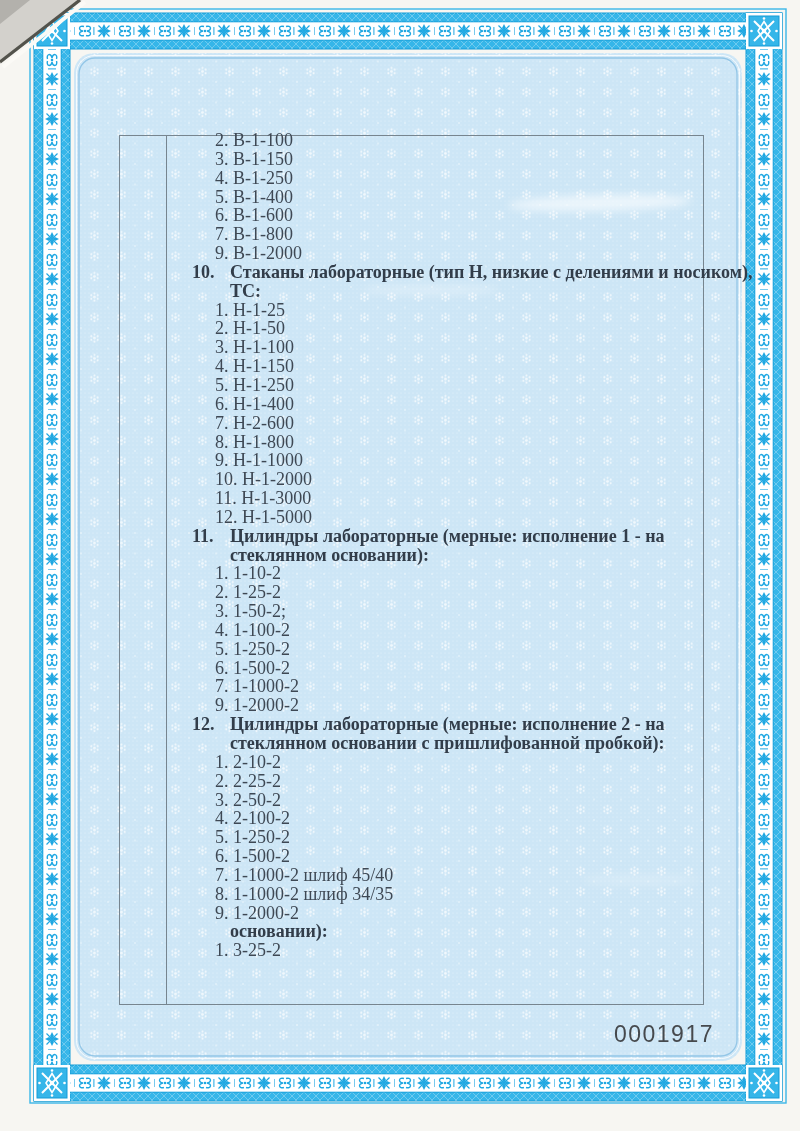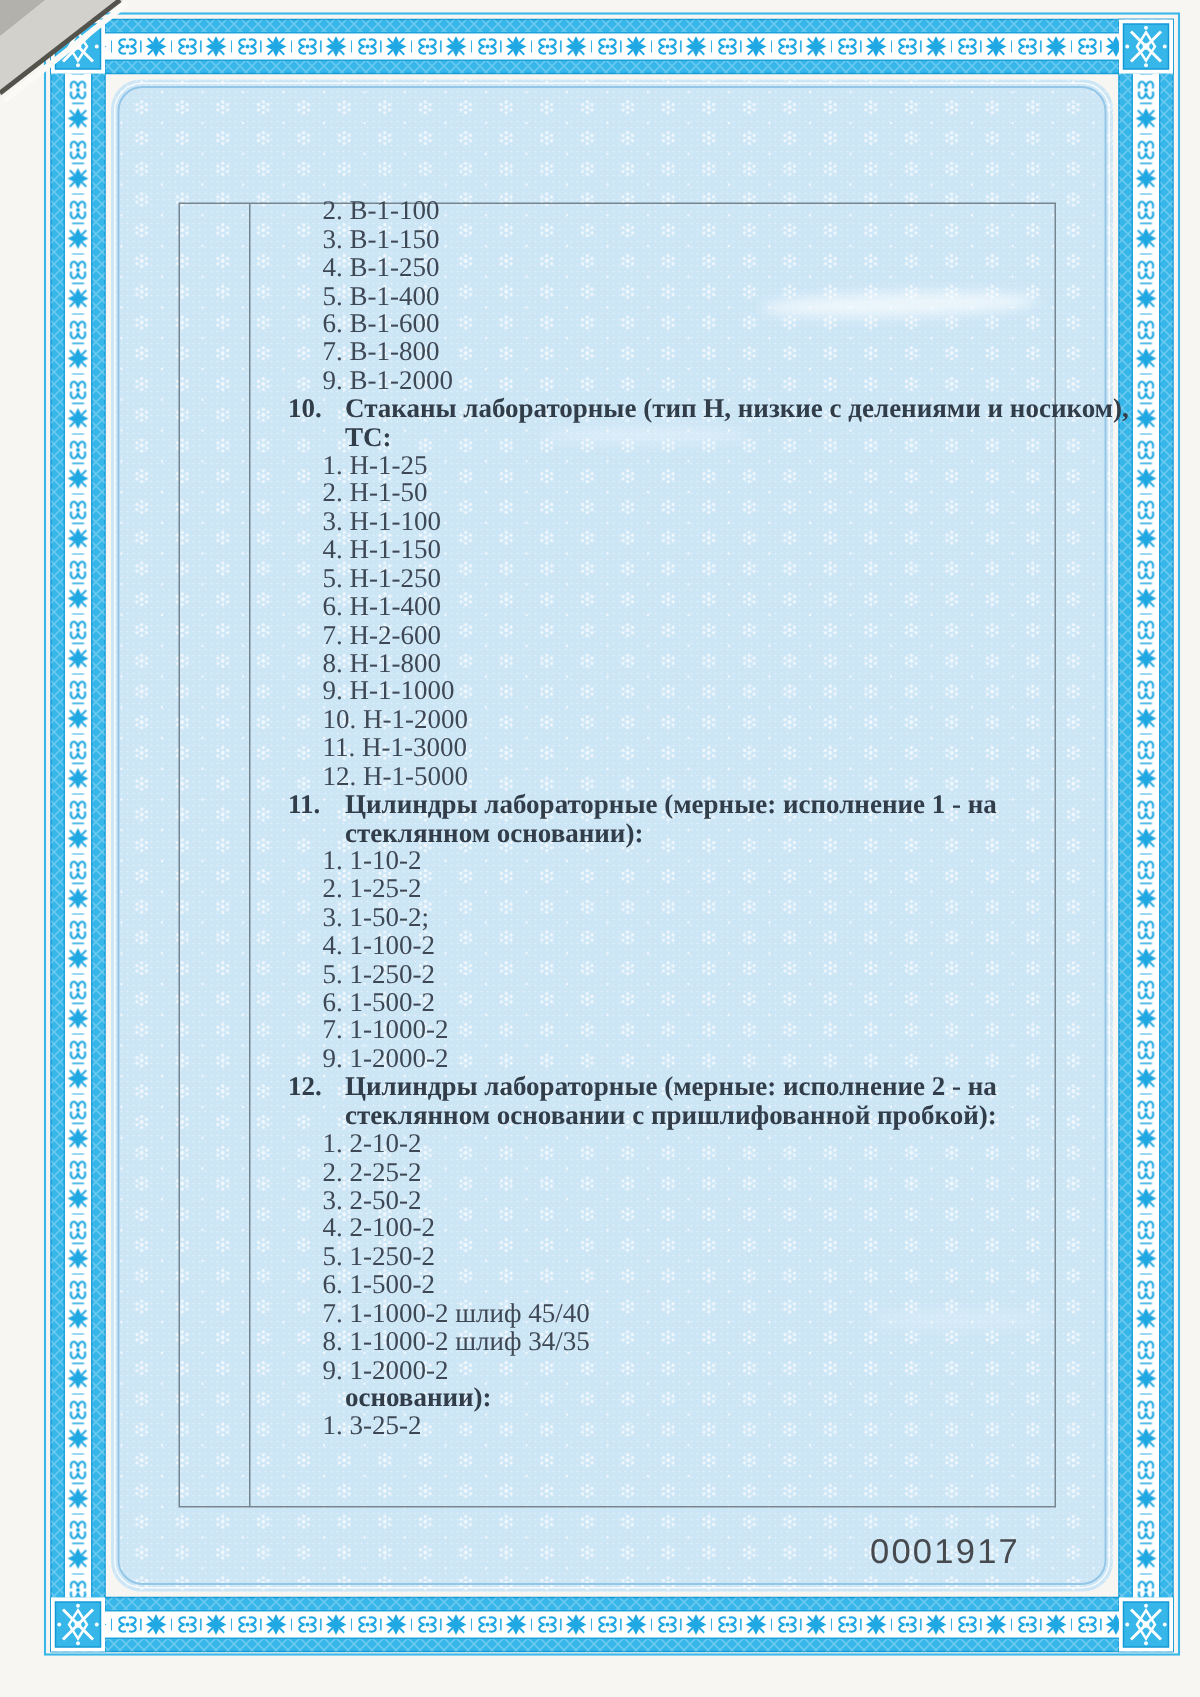--- a/index.html
+++ b/index.html
@@ -19,21 +19,21 @@
   }
   .hline{font-weight:bold;color:#323d4a;white-space:nowrap;}
   .hline .num{display:inline-block;width:38px;font-family:Liberation Serif, serif;}
   .hline.cont{padding-left:38px;}
   .item{padding-left:23px;white-space:nowrap;}
 
   #serial{
     position:absolute;left:580px;top:1021px;width:134px;
     font-family:"Liberation Sans",sans-serif;
     font-size:23px;letter-spacing:1.5px;color:#46494d;
-    text-align:left;
+    text-align:right;
   }
 </style>
 </head>
 <body>
 
 <div id="stage">
 
   <svg class="page-svg" width="800" height="1131" viewBox="0 0 800 1131">
     <defs>
       <filter id="soften" x="-30%" y="-80%" width="160%" height="260%">

